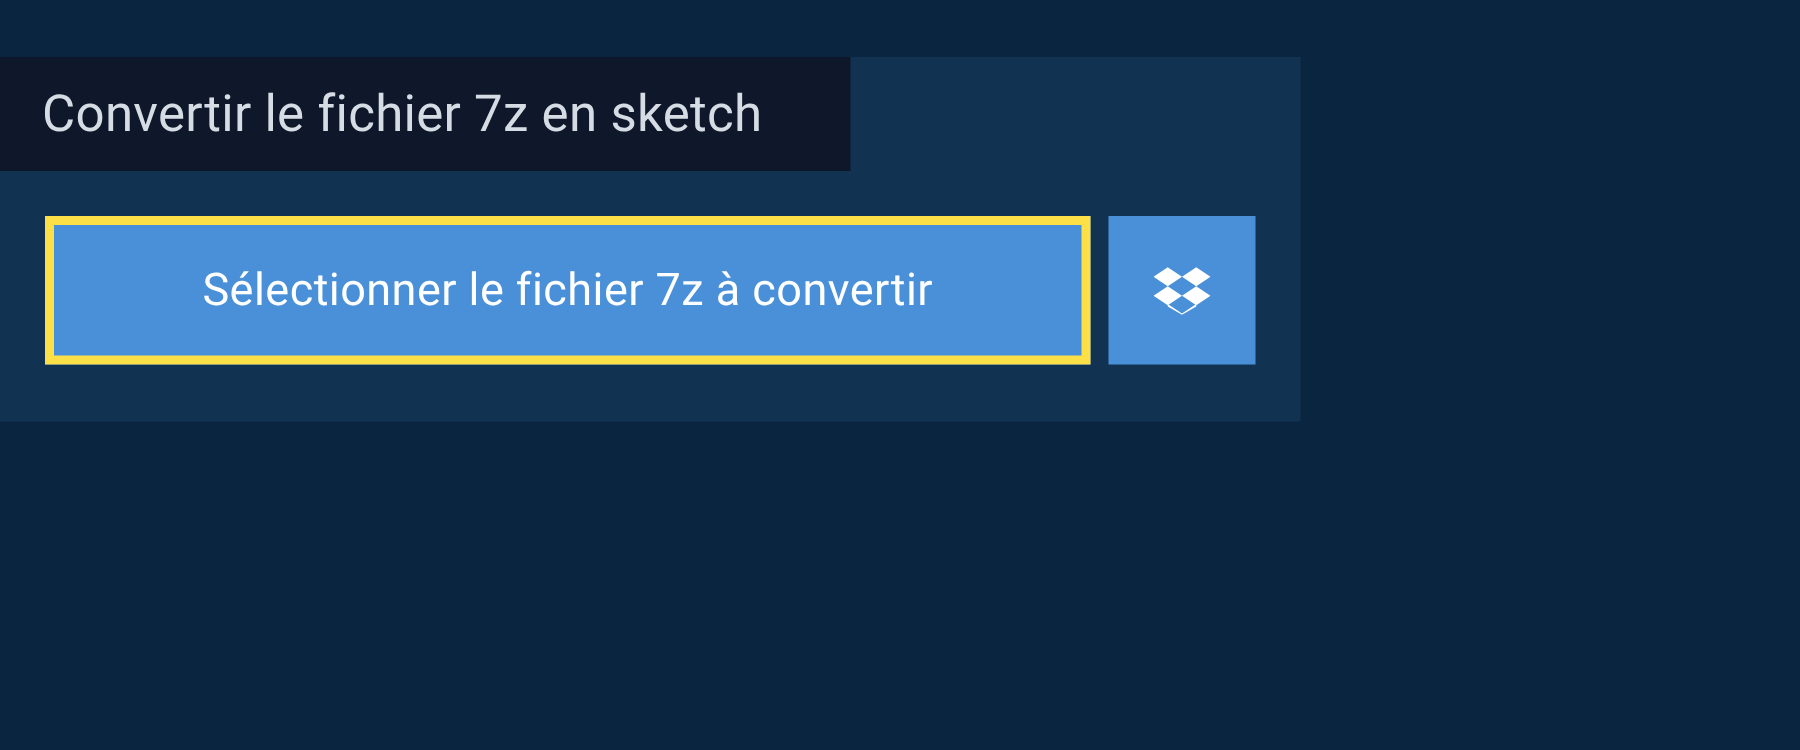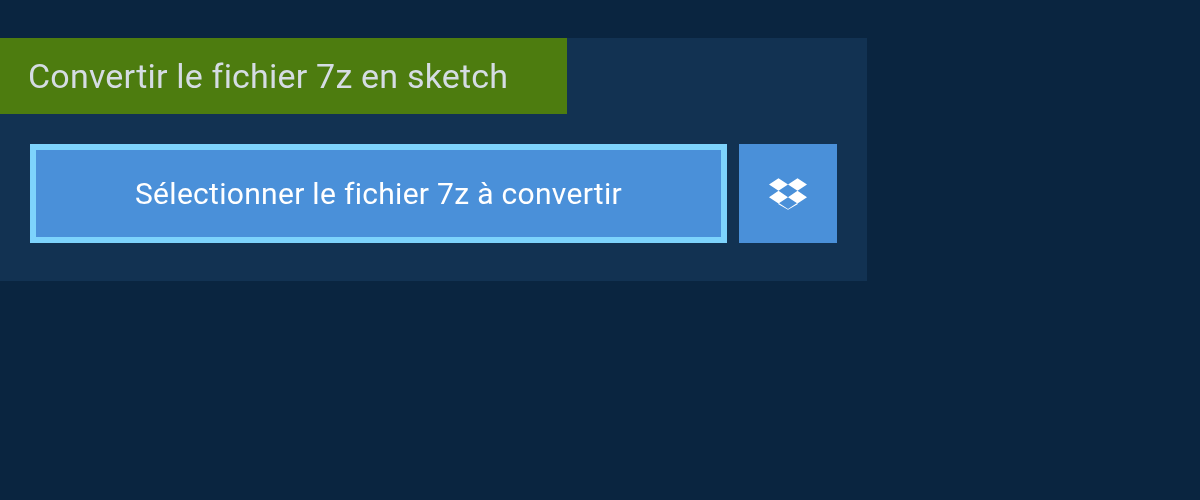--- a/index.html
+++ b/index.html
@@ -33,21 +33,21 @@
     }
     .button-area {
       padding: 30px 30px 38px 30px;
       display: flex;
       gap: 12px;
       align-items: stretch;
     }
     .select-button {
       flex: 1;
       background: #4a90d9;
-      border: 6px solid #7dd3fc;
+      border: 6px solid #fde047;
       color: #ffffff;
       font-size: 30px;
       font-weight: 400;
       padding: 26px 20px;
       text-align: center;
       cursor: pointer;
       display: flex;
       align-items: center;
       justify-content: center;
       letter-spacing: 0.3px;
@@ -59,21 +59,21 @@
       align-items: center;
       justify-content: center;
       cursor: pointer;
     }
     .dropbox-button svg {
       width: 38px;
       height: 38px;
       fill: #ffffff;
     }
     .title-wrapper {
-      background: #4d7c0f;
+      background: #0f172a;
       display: inline-block;
     }
   </style>
 </head>
 <body>
 
 <div class="panel">
   <div class="title-wrapper">
     <div class="title-bar">
       <h1 class="title">Convertir le fichier 7z en sketch</h1>

